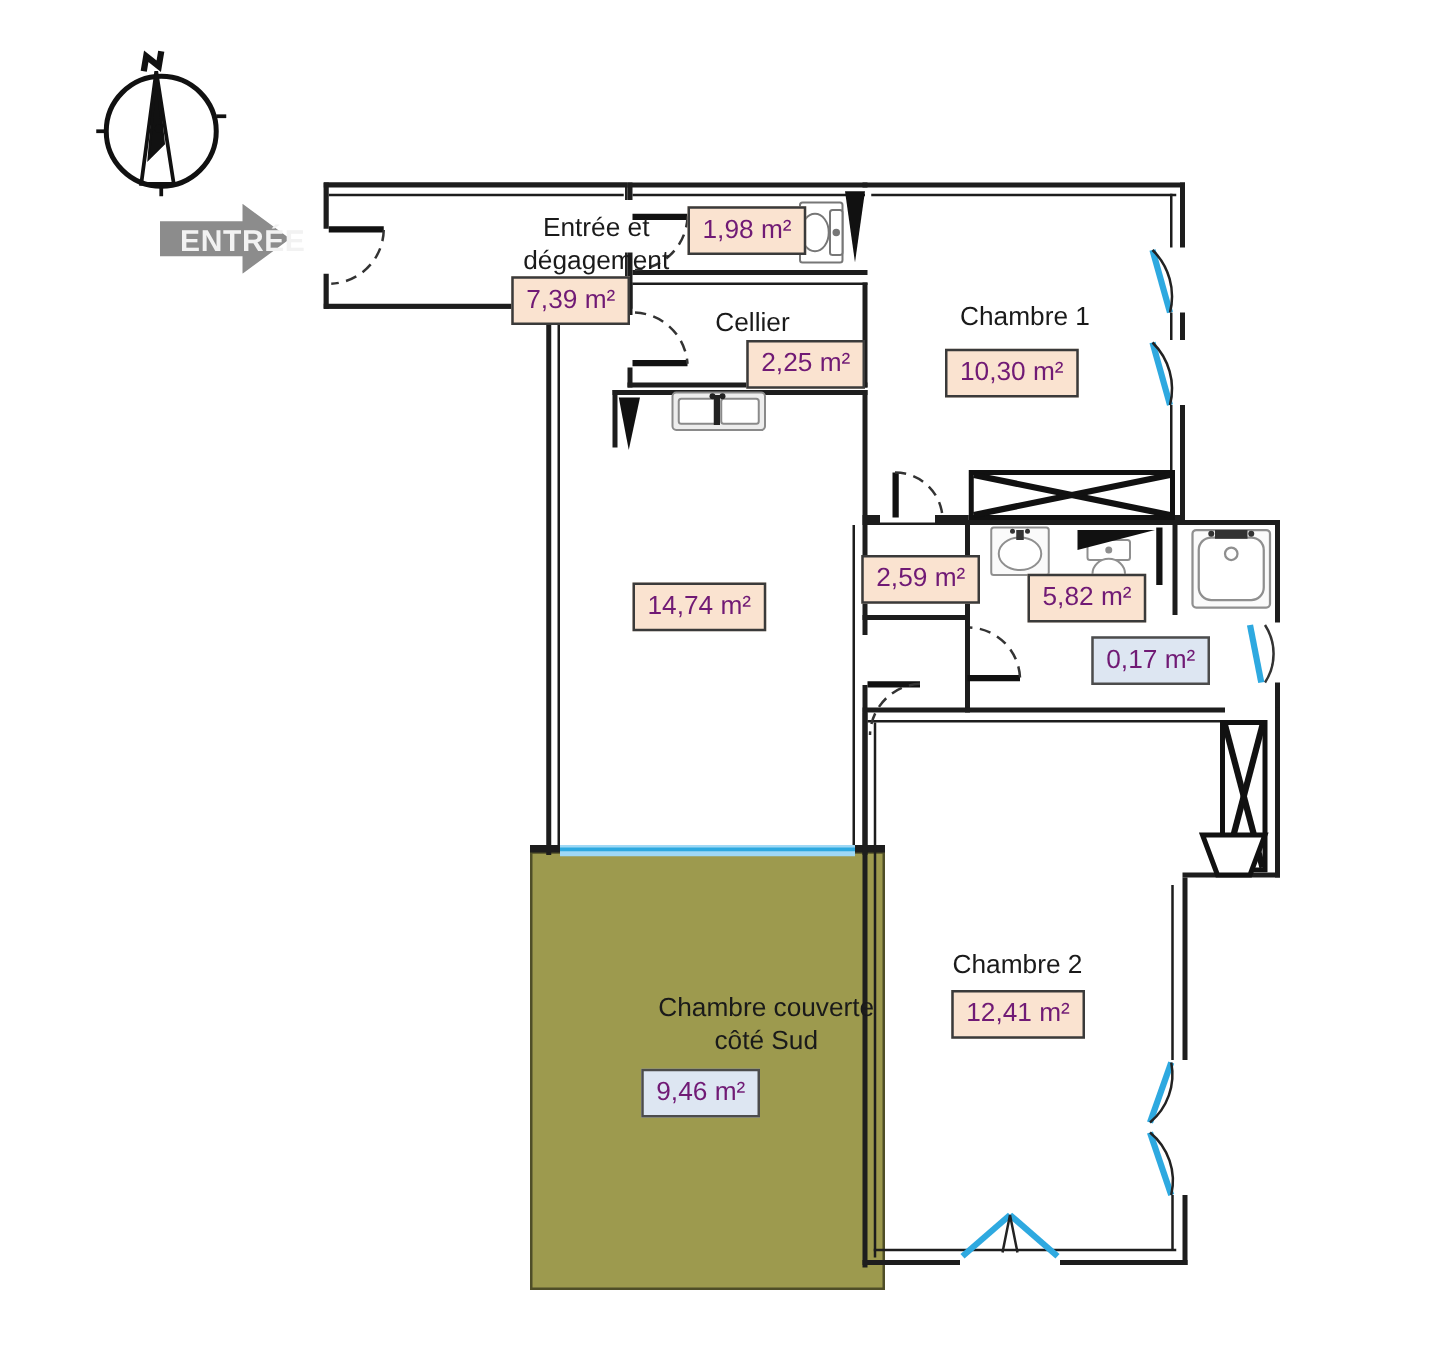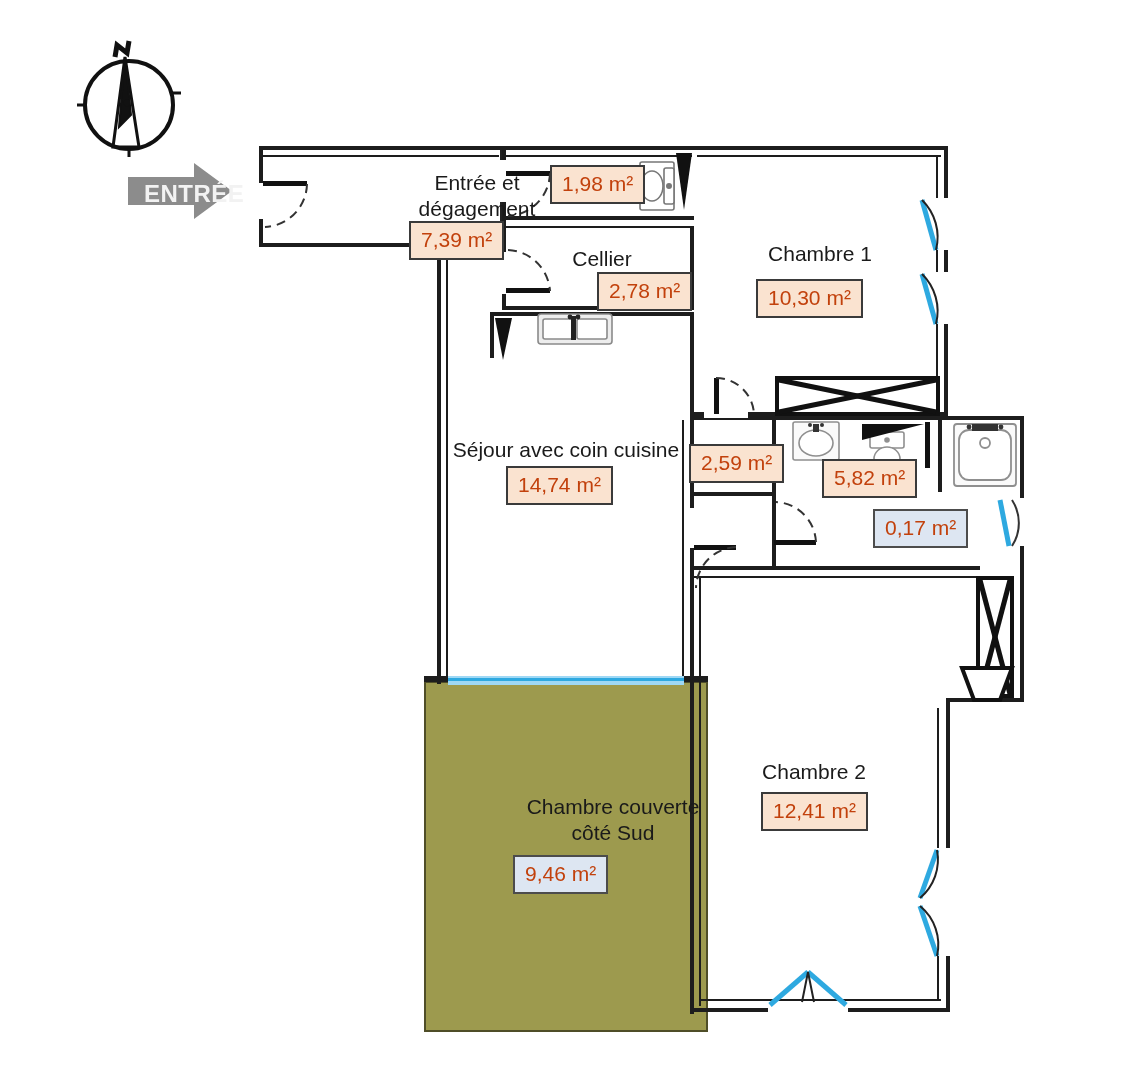--- a/index.html
+++ b/index.html
@@ -11,21 +11,21 @@
     overflow:hidden;
   }
   #plan{position:relative;width:1144px;height:1080px;background:#fff;}
 
   
   .chip{
     position:absolute;
     box-sizing:border-box;
     border:2px solid #3a3a3a;
     background:#fae3d0;
-    color:#c2410c;
+    color:#701a75;
     font-size:21px;
     line-height:1;
     display:flex;align-items:center;justify-content:center;
     padding:6px 10px 8px 10px;
     white-space:nowrap;
     z-index:60;
   }
   .chip.blue{background:#dde6f2;border-color:#4c4c4c;}
 
   
@@ -268,34 +268,33 @@
 
   <div class="rname two" style="left:364px;top:170px;width:132px;">
     <span>Entrée et</span><br>
     <span>dégagement</span>
   </div>
 
   <div class="rname" style="left:546px;top:246px;width:112px;">Cellier</div>
 
   <div class="rname" style="left:740px;top:241px;width:160px;">Chambre 1</div>
 
-  <div class="rname" style="left:432px;top:437px;width:268px;">Séjour avec coin cuisine</div>
 
   <div class="rname" style="left:734px;top:759px;width:160px;">Chambre 2</div>
 
   <div class="rname two" style="left:444px;top:794px;width:244px;">
     <span>Chambre couverte</span><br>
     <span>côté Sud</span>
   </div>
 
   <div class="chip" style="left:409px;top:221px;">7,39 m²</div>
 
   <div class="chip" style="left:550px;top:165px;">1,98 m²</div>
 
-  <div class="chip" style="left:597px;top:272px;">2,78 m²</div>
+  <div class="chip" style="left:597px;top:272px;">2,25 m²</div>
 
   <div class="chip" style="left:756px;top:279px;">10,30 m²</div>
 
   <div class="chip" style="left:506px;top:466px;">14,74 m²</div>
 
   <div class="chip" style="left:689px;top:444px;">2,59 m²</div>
 
   <div class="chip" style="left:822px;top:459px;">5,82 m²</div>
 
   <div class="chip blue" style="left:873px;top:509px;">0,17 m²</div>

